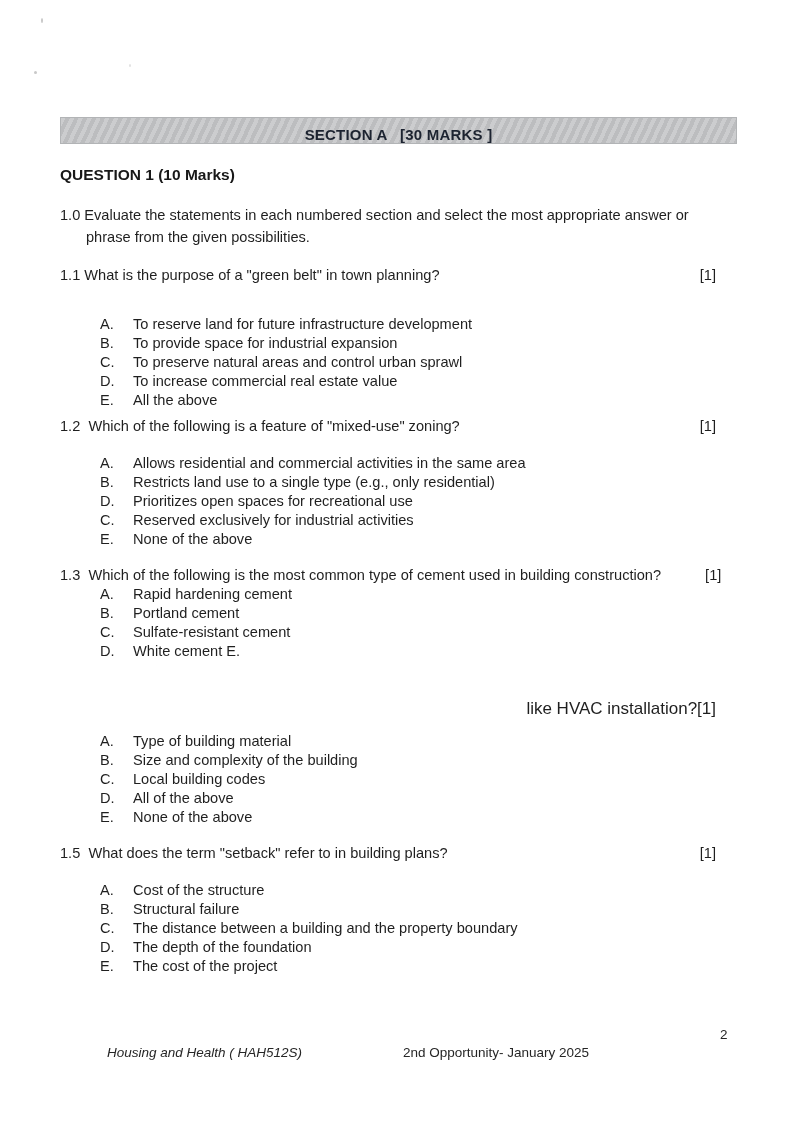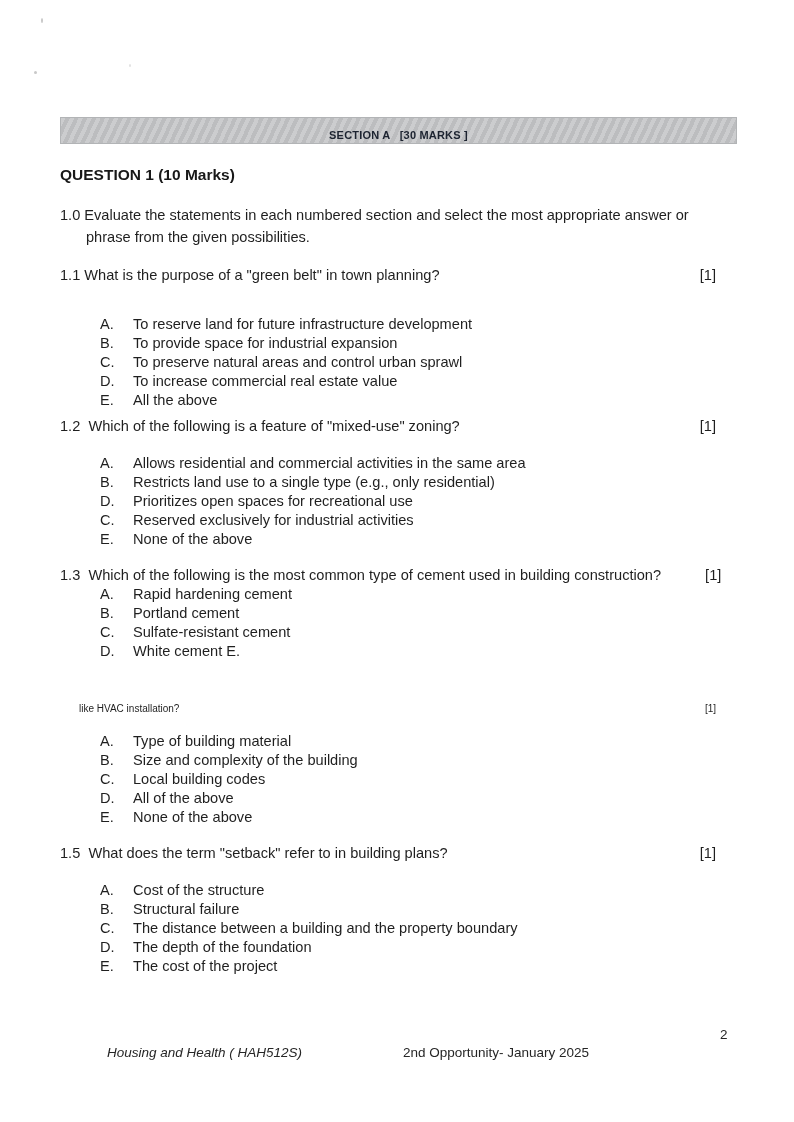--- a/index.html
+++ b/index.html
@@ -15,42 +15,42 @@
   
   .band{
     position:absolute;left:60px;top:117px;width:677px;height:27px;
     background:#c6c7c9;
     background-image:repeating-linear-gradient(115deg, rgba(255,255,255,.10) 0 4px, rgba(0,0,0,.05) 4px 8px);
     border:1px solid #b2b4b6;
     box-sizing:border-box;
     display:flex;align-items:center;justify-content:center;
   }
   .band-text{
-    font-weight:bold;font-size:11px;color:#1c2330;
+    font-weight:bold;font-size:15px;color:#1c2330;
     white-space:pre;letter-spacing:.2px;margin-top:8px;
   }
   .qheading{
     position:absolute;left:60px;top:166px;
     font-weight:bold;font-size:15.5px;color:#181818;
   }
   .intro{
     position:absolute;left:60px;top:204px;width:680px;
     font-size:14.6px;line-height:22px;
   }
   .intro .l2{padding-left:26px;}
   .qline{
     position:absolute;left:60px;width:656px;
     display:flex;justify-content:space-between;align-items:flex-start;
     font-size:14.6px;line-height:19px;white-space:pre;gap:36px;
   }
   .qline .marks{margin-left:8px;white-space:nowrap;}
   .qcont{
     position:absolute;left:60px;width:656px;
-    display:flex;justify-content:space-between;align-items:flex-start;
-    font-size:10px;line-height:19px;white-space:pre;
+    display:flex;justify-content:flex-end;align-items:flex-start;
+    font-size:17px;line-height:19px;white-space:pre;
   }
   .qcont .cont-text{padding-left:19px;}
   .opts{
     position:absolute;left:100px;width:600px;
     font-size:14.6px;line-height:18.9px;
   }
   .opt{white-space:pre;}
   .letter{display:inline-block;width:33px;}
   .footer-left{position:absolute;left:107px;top:1045px;font-size:13.5px;color:#262626;font-style:italic;}
   .footer-right{position:absolute;left:403px;top:1045px;font-size:13.5px;color:#262626;}

